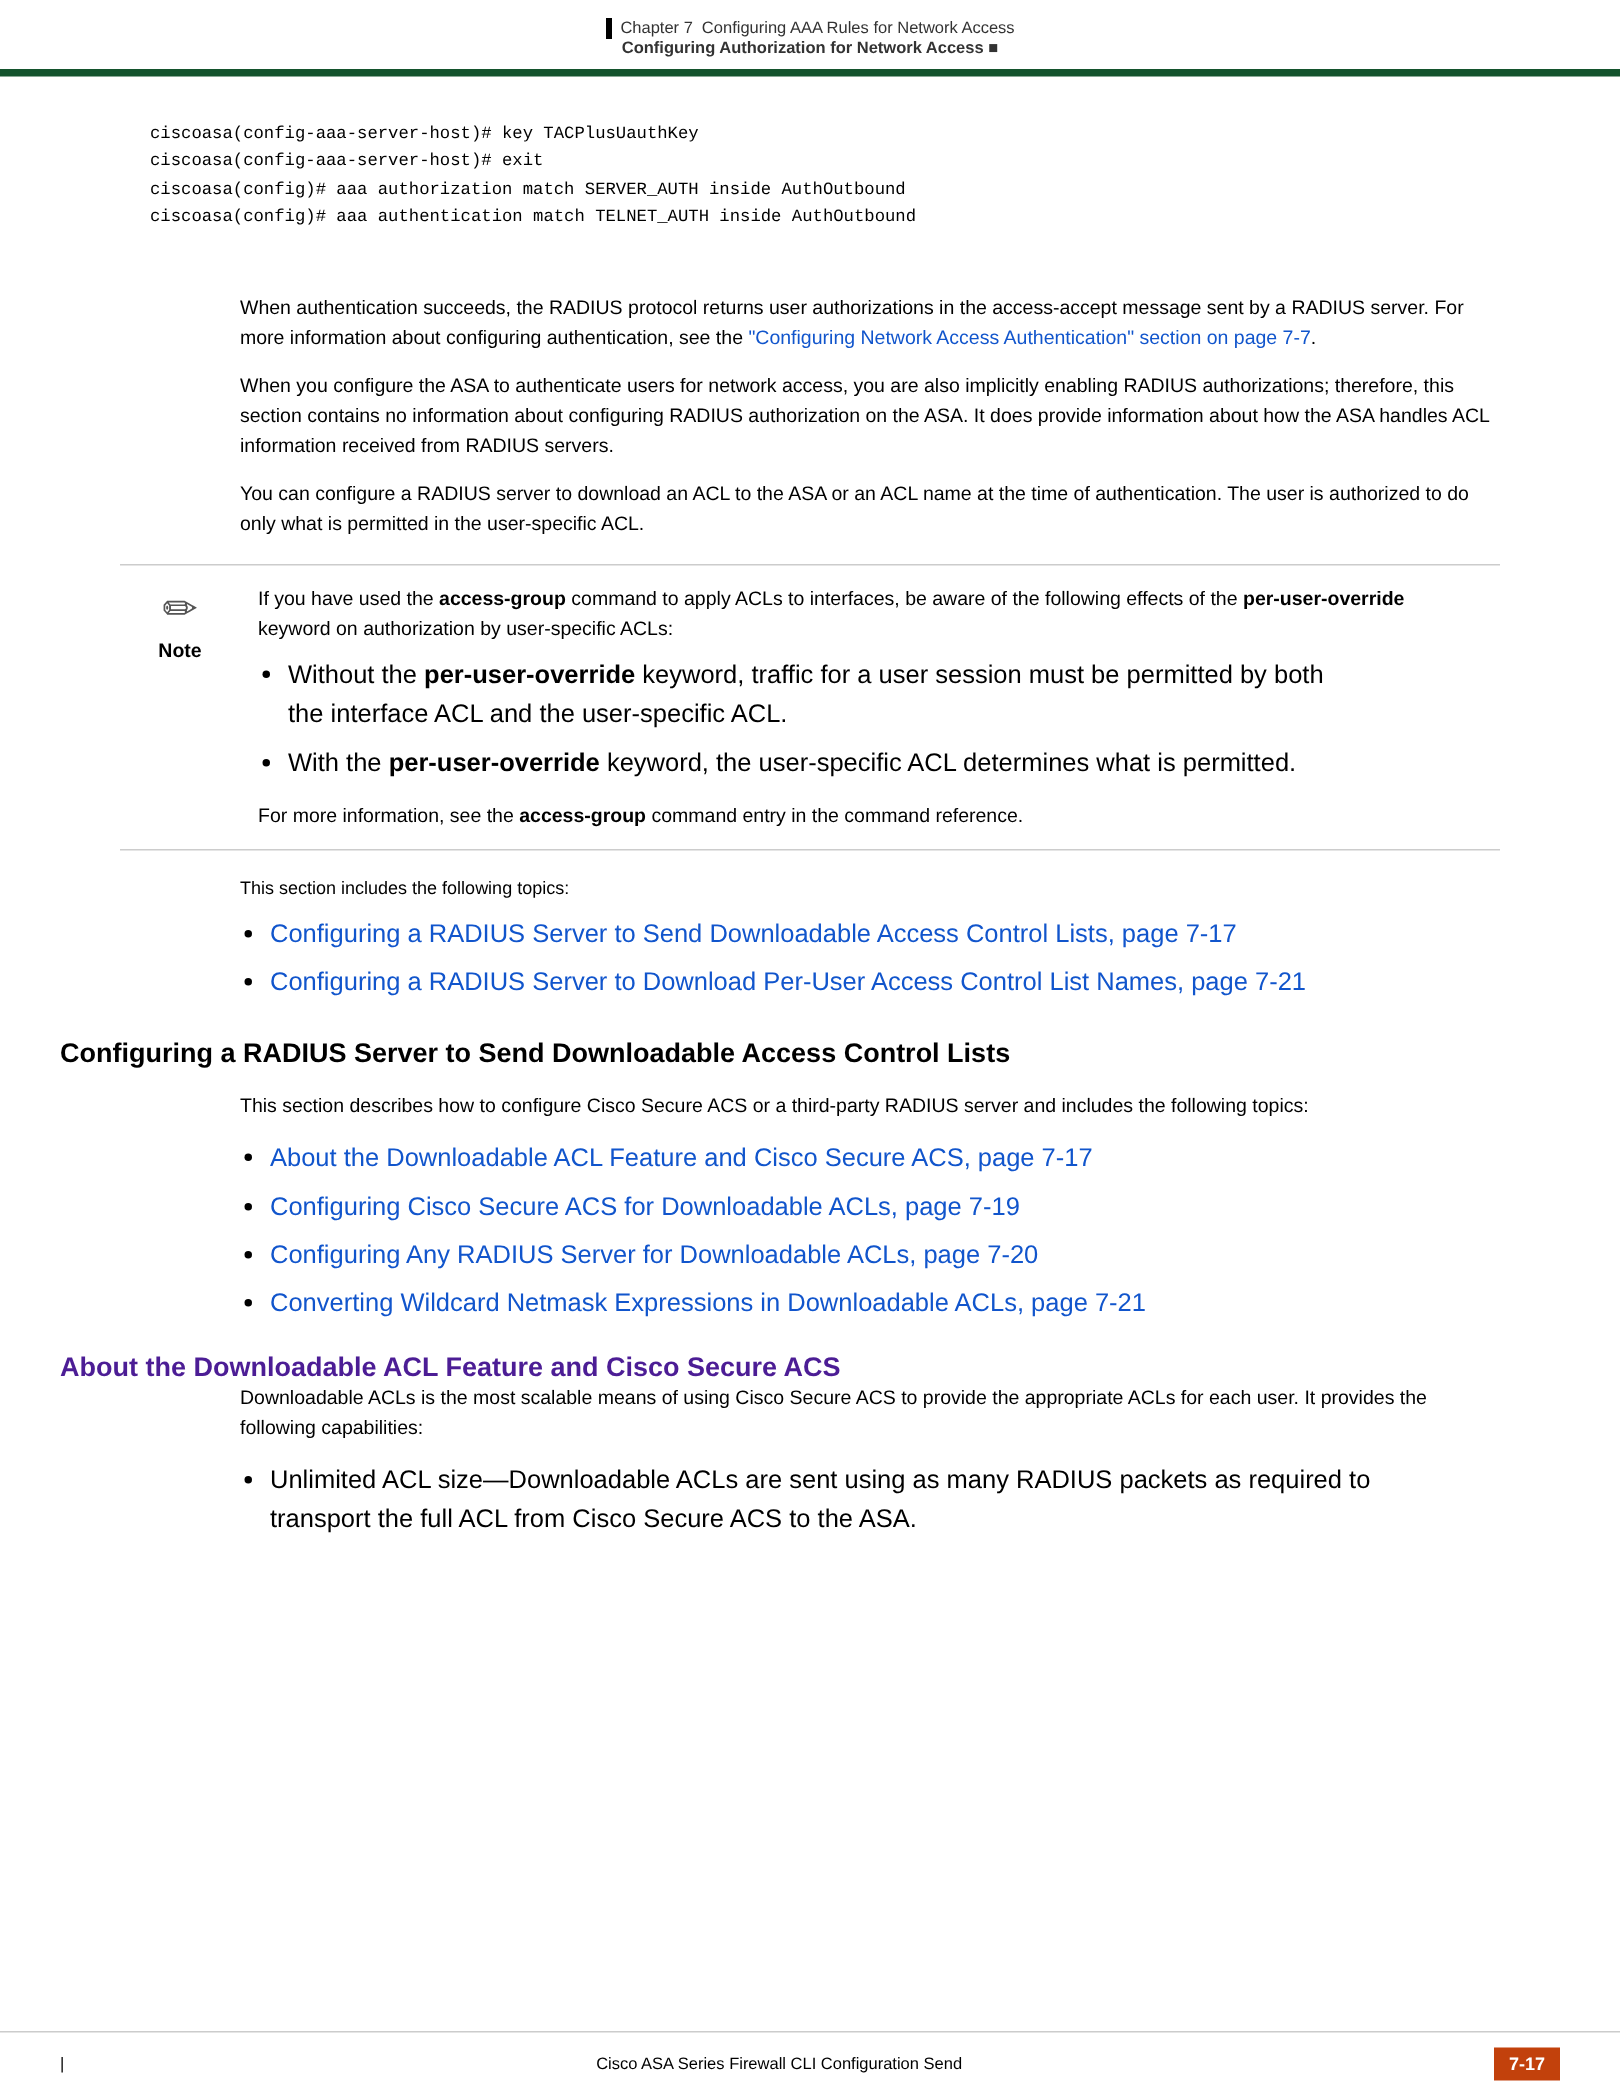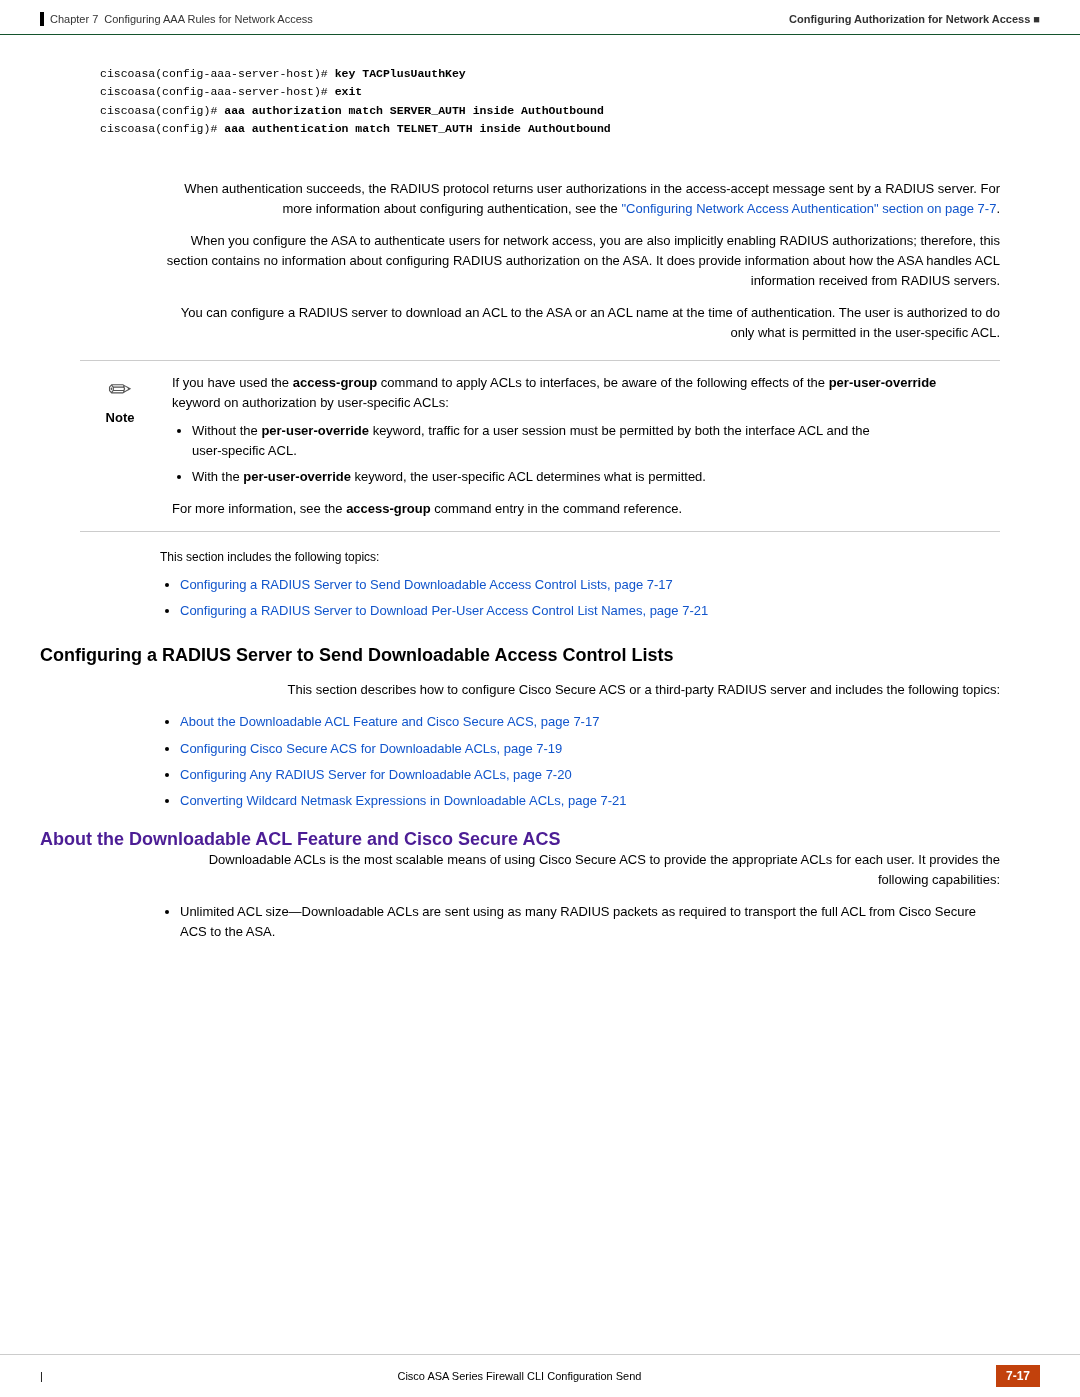--- a/index.html
+++ b/index.html
@@ -19,23 +19,24 @@
       padding: 0;
       position: relative;
     }
 
     
     .header {
       display: flex;
       justify-content: space-between;
       align-items: center;
       padding: 12px 40px 8px 40px;
-      border-bottom: 1px solid #14532d;
+      border-bottom: 5px solid #14532d;
       font-size: 11px;
       color: #333;
+      flex-direction: column;
     }
     .header-left {
       display: flex;
       align-items: center;
       gap: 6px;
     }
     .header-left .bar {
       width: 4px;
       height: 14px;
       background: #000;
@@ -80,21 +81,21 @@
     
     .code-block {
       font-family: 'Courier New', Courier, monospace;
       font-size: 11.5px;
       line-height: 1.6;
       padding: 10px 20px 10px 60px;
       margin-bottom: 30px;
       color: #000;
     }
     .code-block .bold {
-      font-weight: bold;
+      font-weight: normal;
     }
 
     
     .section-title {
       font-size: 26px;
       font-weight: bold;
       color: #000;
       margin-bottom: 20px;
       border-bottom: 2px solid #000;
       padding-bottom: 6px;
@@ -118,21 +119,20 @@
     }
 
     
     .body-text {
       font-size: 13px;
       line-height: 1.55;
       color: #000;
       margin-bottom: 12px;
       padding-left: 120px;
       padding-right: 40px;
-      text-align: right;
     }
 
     .body-text a {
       color: #1155cc;
       text-decoration: none;
     }
 
     
     .note-container {
       display: flex;
@@ -170,21 +170,21 @@
       font-weight: bold;
     }
 
     
     .bullet-list {
       padding-left: 140px;
       padding-right: 60px;
       margin-bottom: 12px;
     }
     .bullet-list li {
-      font-size: 13px;
+      font-size: 17px;
       line-height: 1.55;
       color: #000;
       margin-bottom: 6px;
       list-style-type: disc;
     }
     .bullet-list li a {
       color: #1155cc;
       text-decoration: none;
     }
     .bullet-list li .bold {

